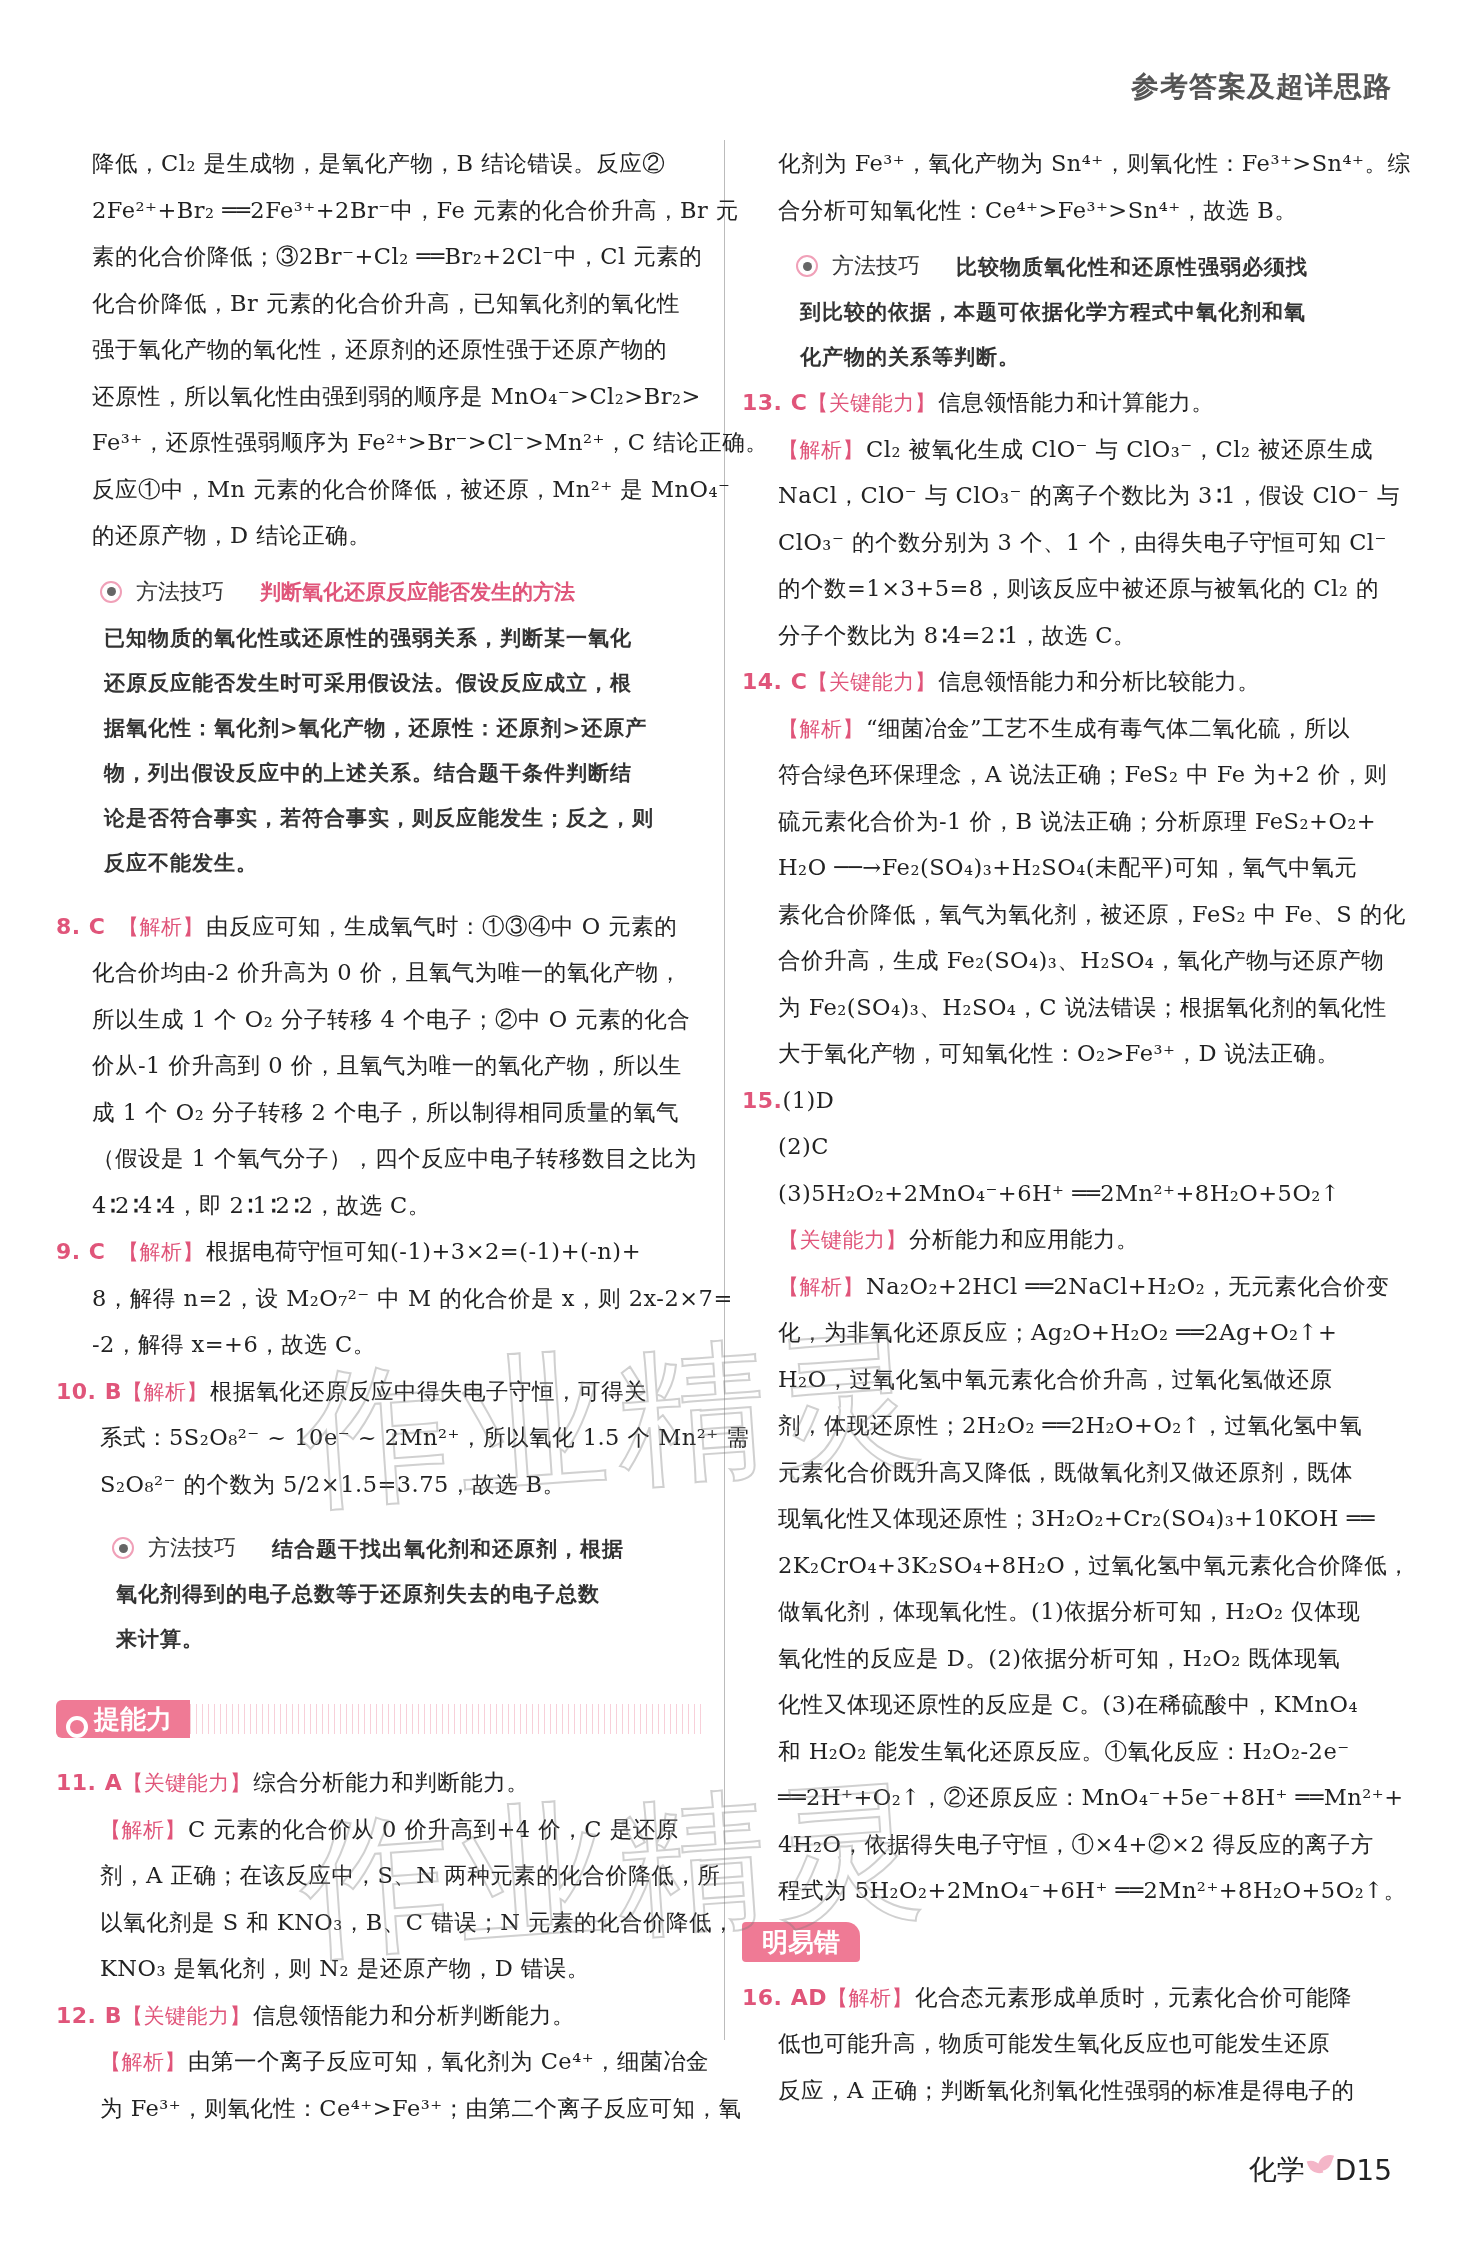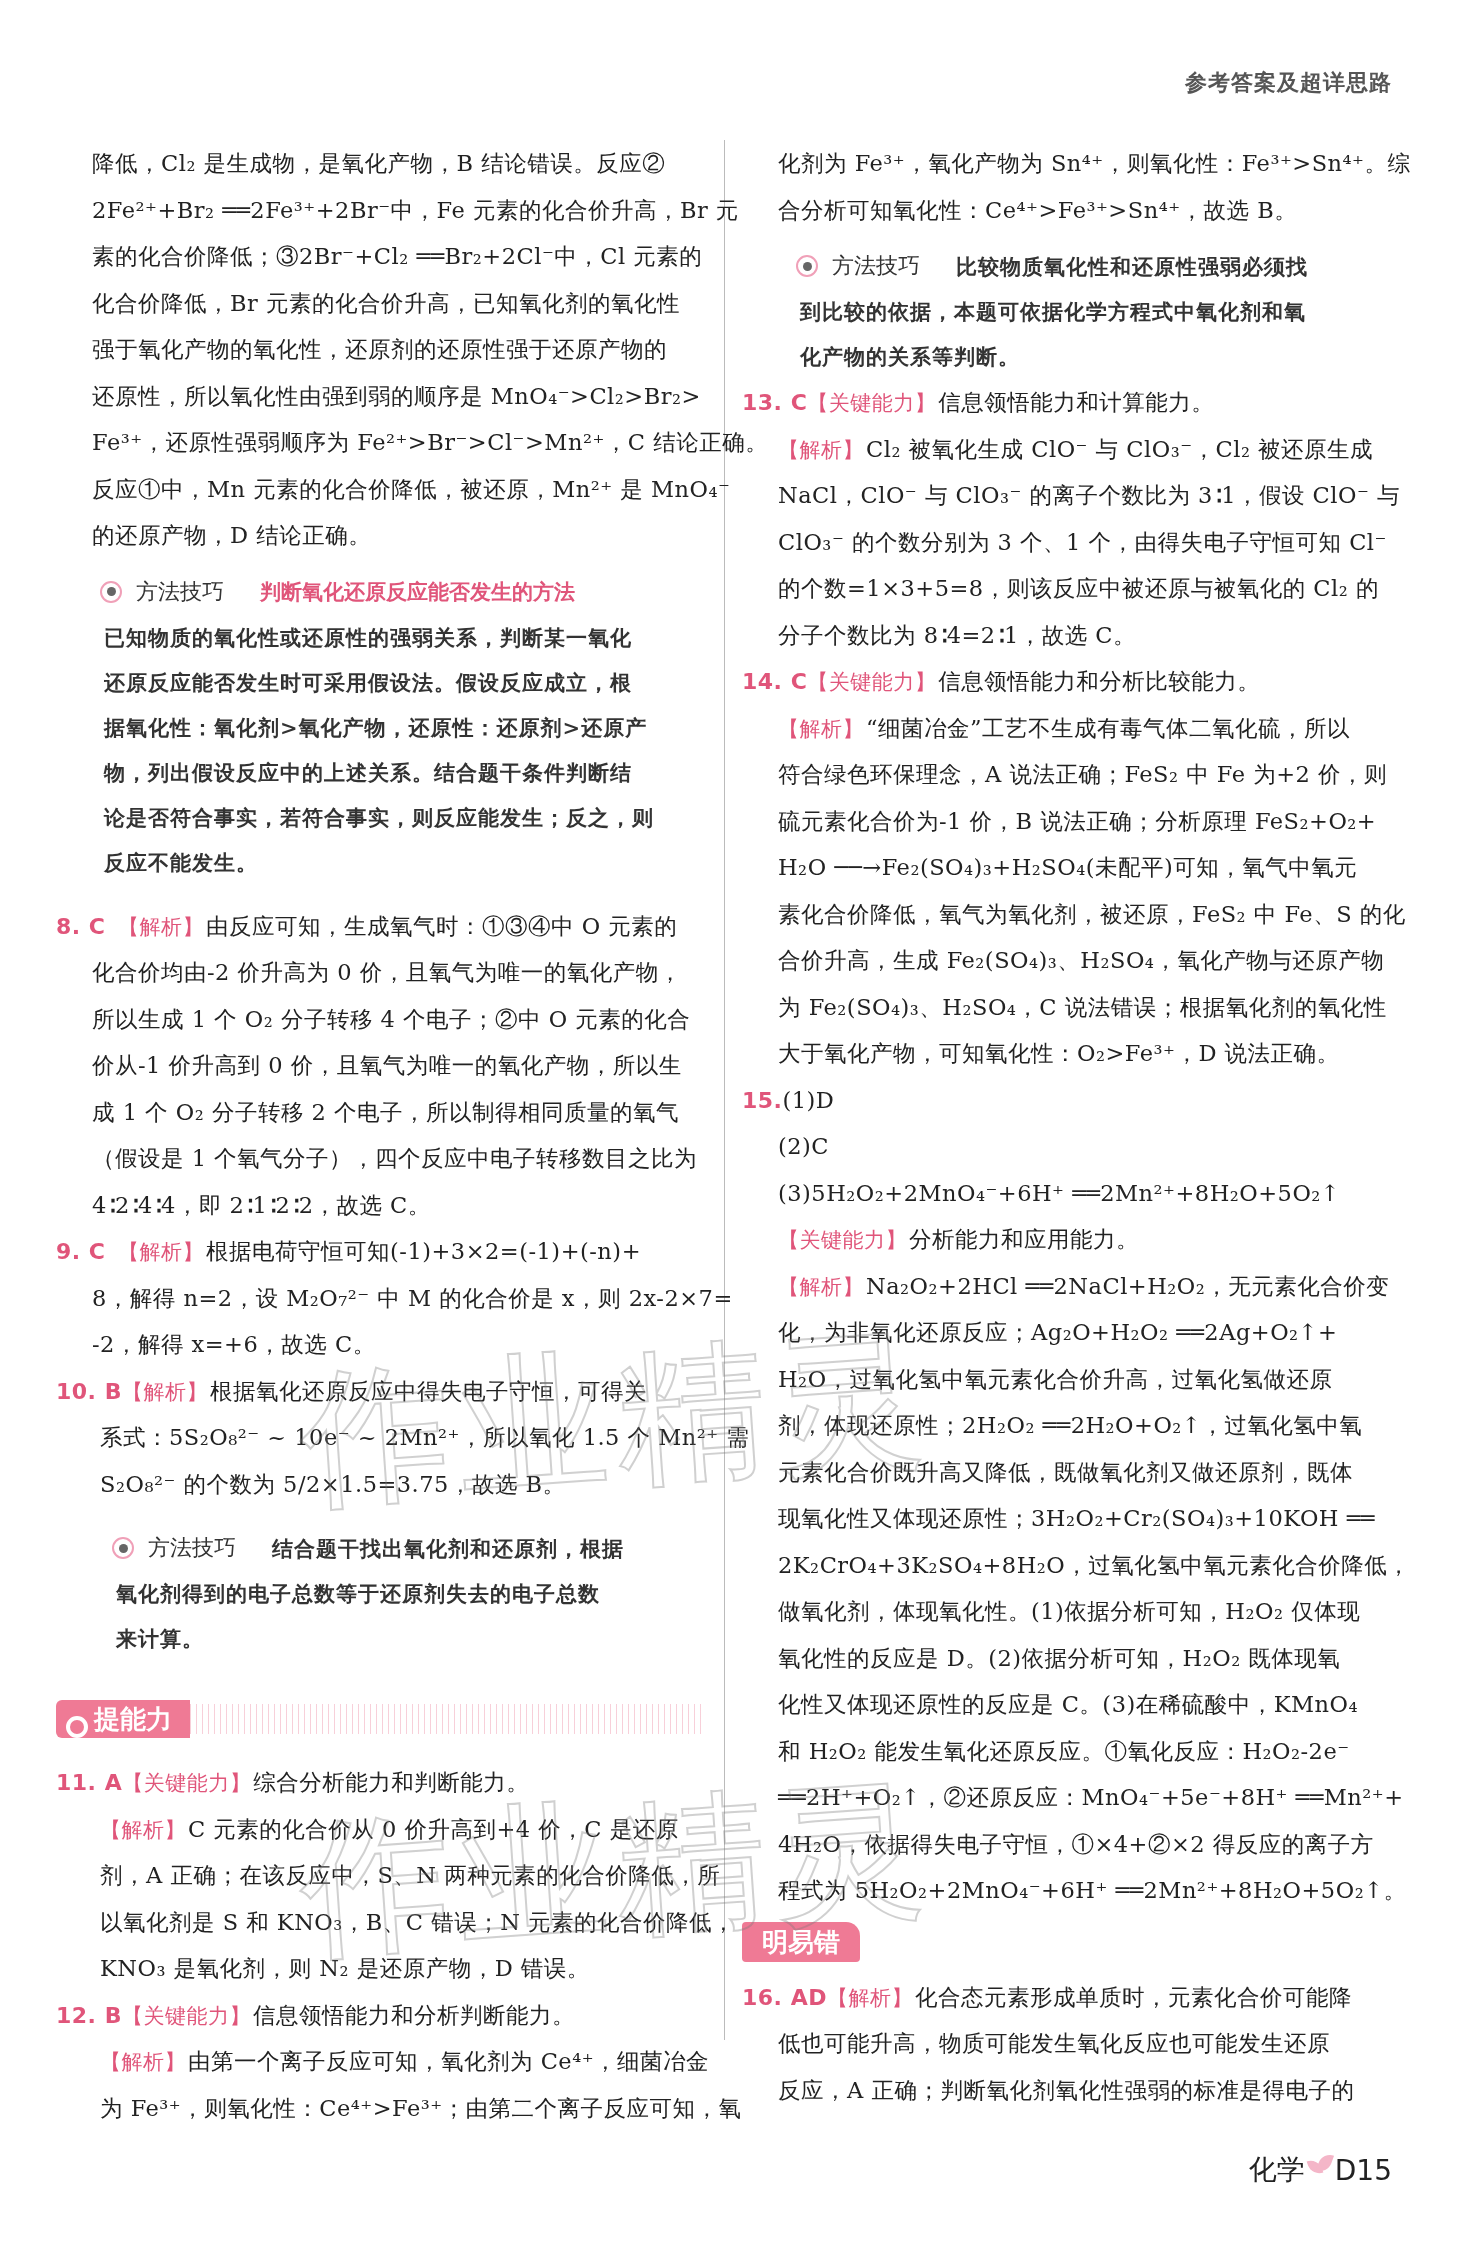--- a/index.html
+++ b/index.html
@@ -3,21 +3,21 @@
 <meta charset="utf-8">
 <style>
   html, body { margin: 0; padding: 0; }
   body {
     width: 1460px; height: 2243px; background: #ffffff; position: relative; overflow: hidden;
     font-family: "DejaVu Serif", "Liberation Serif", serif; color: #222;
   }
   .header-title {
     position: absolute; right: 68px; top: 68px;
     font-family: "DejaVu Sans", "Liberation Sans", sans-serif;
-    font-size: 22px; font-weight: bold; color: #555; letter-spacing: 1px;
+    font-size: 28px; font-weight: bold; color: #555; letter-spacing: 1px;
   }
   .col { position: absolute; top: 140px; }
   .col-left { left: 56px; width: 646px; }
   .col-right { left: 742px; width: 650px; }
   .divider { position: absolute; left: 724px; top: 140px; width: 1px; height: 1900px; background: #bbb; }
   .line { font-size: 22.5px; line-height: 46.5px; height: 46.5px; white-space: nowrap; letter-spacing: 0.5px; }
   .ind { padding-left: 36px; }
   .ind2 { padding-left: 44px; }
   .qnum { font-family: "DejaVu Sans", "Liberation Sans", sans-serif; font-weight: bold; color: #e0557a; font-size: 22px; display: inline-block; min-width: 62px; }
   .tag { color: #e0557a; font-family: "DejaVu Sans", "Liberation Sans", sans-serif; font-size: 21px; margin-right: 2px; text-align: center; }

